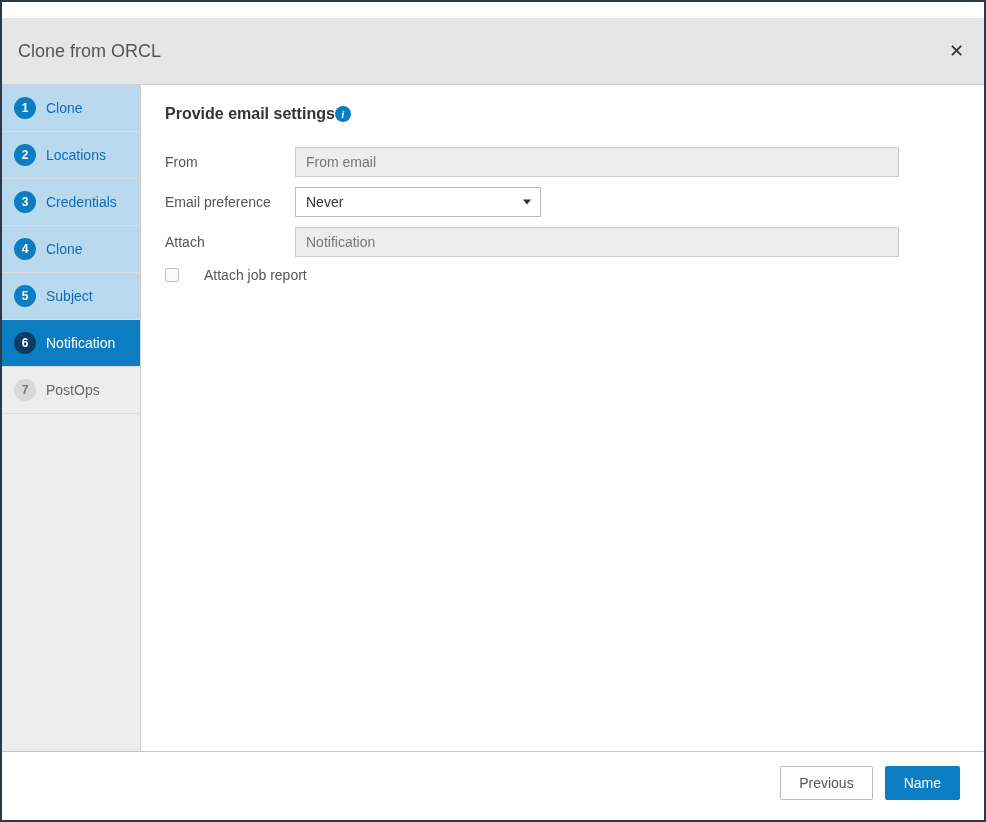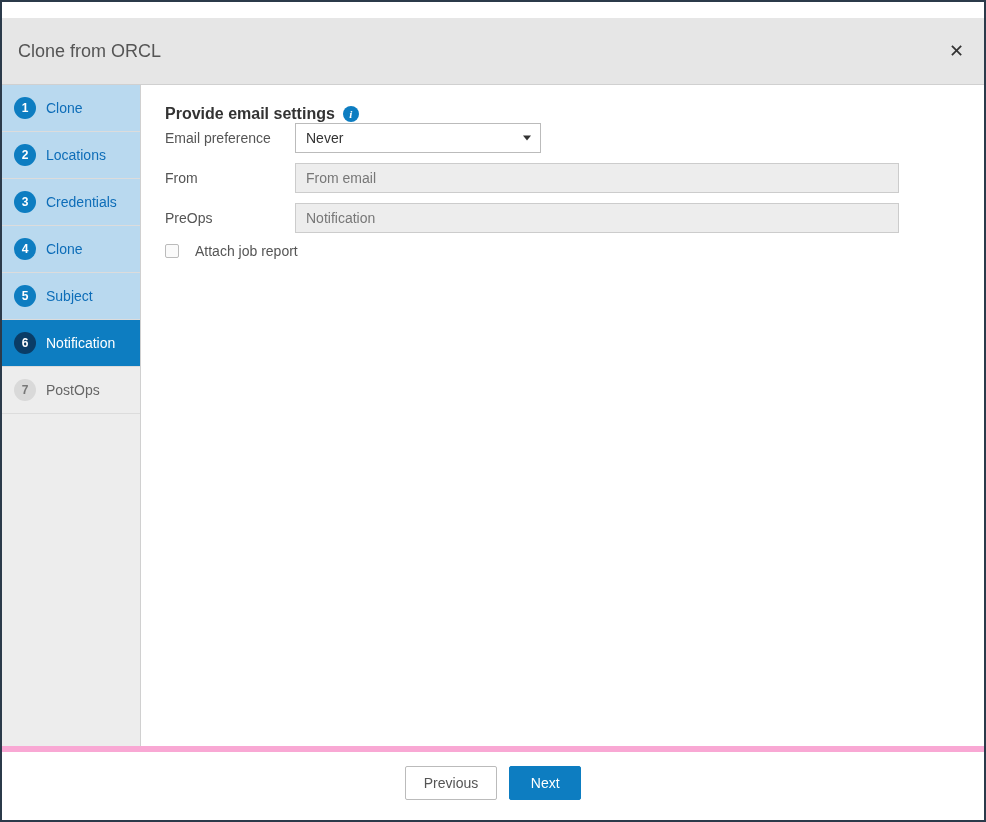--- a/index.html
+++ b/index.html
@@ -101,21 +101,21 @@
   .main {
     flex: 1;
     background: #fff;
     padding: 20px 24px;
     overflow: auto;
     border-left: 1px solid #d0d0d0;
   }
   .page-heading {
     display: flex;
     align-items: center;
-    gap: 8px;
+    margin-bottom: 24px;
   }
   .page-heading h2 {
     font-size: 16px;
     font-weight: 600;
     color: #333;
   }
   .info-icon {
     width: 16px;
     height: 16px;
     border-radius: 50%;
@@ -174,42 +174,42 @@
     background: #ededed;
     padding: 4px 10px;
     font-size: 14px;
     color: #333;
   }
   .text-input::placeholder { color: #777; }
   .text-input:disabled { color: #777; }
   .checkbox-row {
     display: flex;
     align-items: center;
-    gap: 16px;
+    gap: 25px;
     margin-top: 4px;
   }
   .checkbox {
     width: 14px;
     height: 14px;
     border: 1px solid #bbb;
     background: #fafafa;
     border-radius: 2px;
     cursor: pointer;
   }
   .checkbox-label {
     color: #555;
     font-size: 14px;
   }
   .dialog-footer {
     display: flex;
-    justify-content: center;
+    justify-content: flex-end;
     gap: 12px;
     padding: 14px 24px 20px;
     background: #fff;
-    border-top: 6px solid #f9a8d4;
+    border-top: 1px solid #f9a8d4;
   }
   .btn {
     min-width: 72px;
     height: 34px;
     padding: 0 18px;
     font-size: 14px;
     border-radius: 2px;
     cursor: pointer;
   }
   .btn-secondary {
@@ -266,50 +266,50 @@
         <span class="step-num">7</span>
         <span class="step-label">PostOps</span>
       </div>
     </nav>
 
     <main class="main">
 
       <div class="page-heading">
         <h2>Provide email settings</h2>
         <span class="info-icon">i</span>
+      </div>
+
+      <div class="form-row">
+        <label class="form-label">From</label>
+        <input class="text-input" type="text" disabled="" placeholder="From email" style="">
       </div>
 
       <div class="form-row">
         <label class="form-label">Email preference</label>
         <div class="select-wrap">
           <div class="select">
             <span>Never</span>
           </div>
           <span class="select-caret"></span>
         </div>
       </div>
 
+
       <div class="form-row">
-        <label class="form-label">From</label>
-        <input class="text-input" type="text" disabled="" placeholder="From email" style="">
-      </div>
-
-
-      <div class="form-row">
-        <label class="form-label">PreOps</label>
+        <label class="form-label">Attach</label>
         <input class="text-input" type="text" disabled="" placeholder="Notification" style="">
       </div>
 
       <div class="checkbox-row">
         <span class="checkbox"></span>
         <span class="checkbox-label">Attach job report</span>
       </div>
 
     </main>
 
   </div>
 
   <div class="dialog-footer">
     <button class="btn btn-secondary">Previous</button>
-    <button class="btn btn-primary">Next</button>
+    <button class="btn btn-primary">Name</button>
   </div>
 
 </div>
 
 </body></html>

